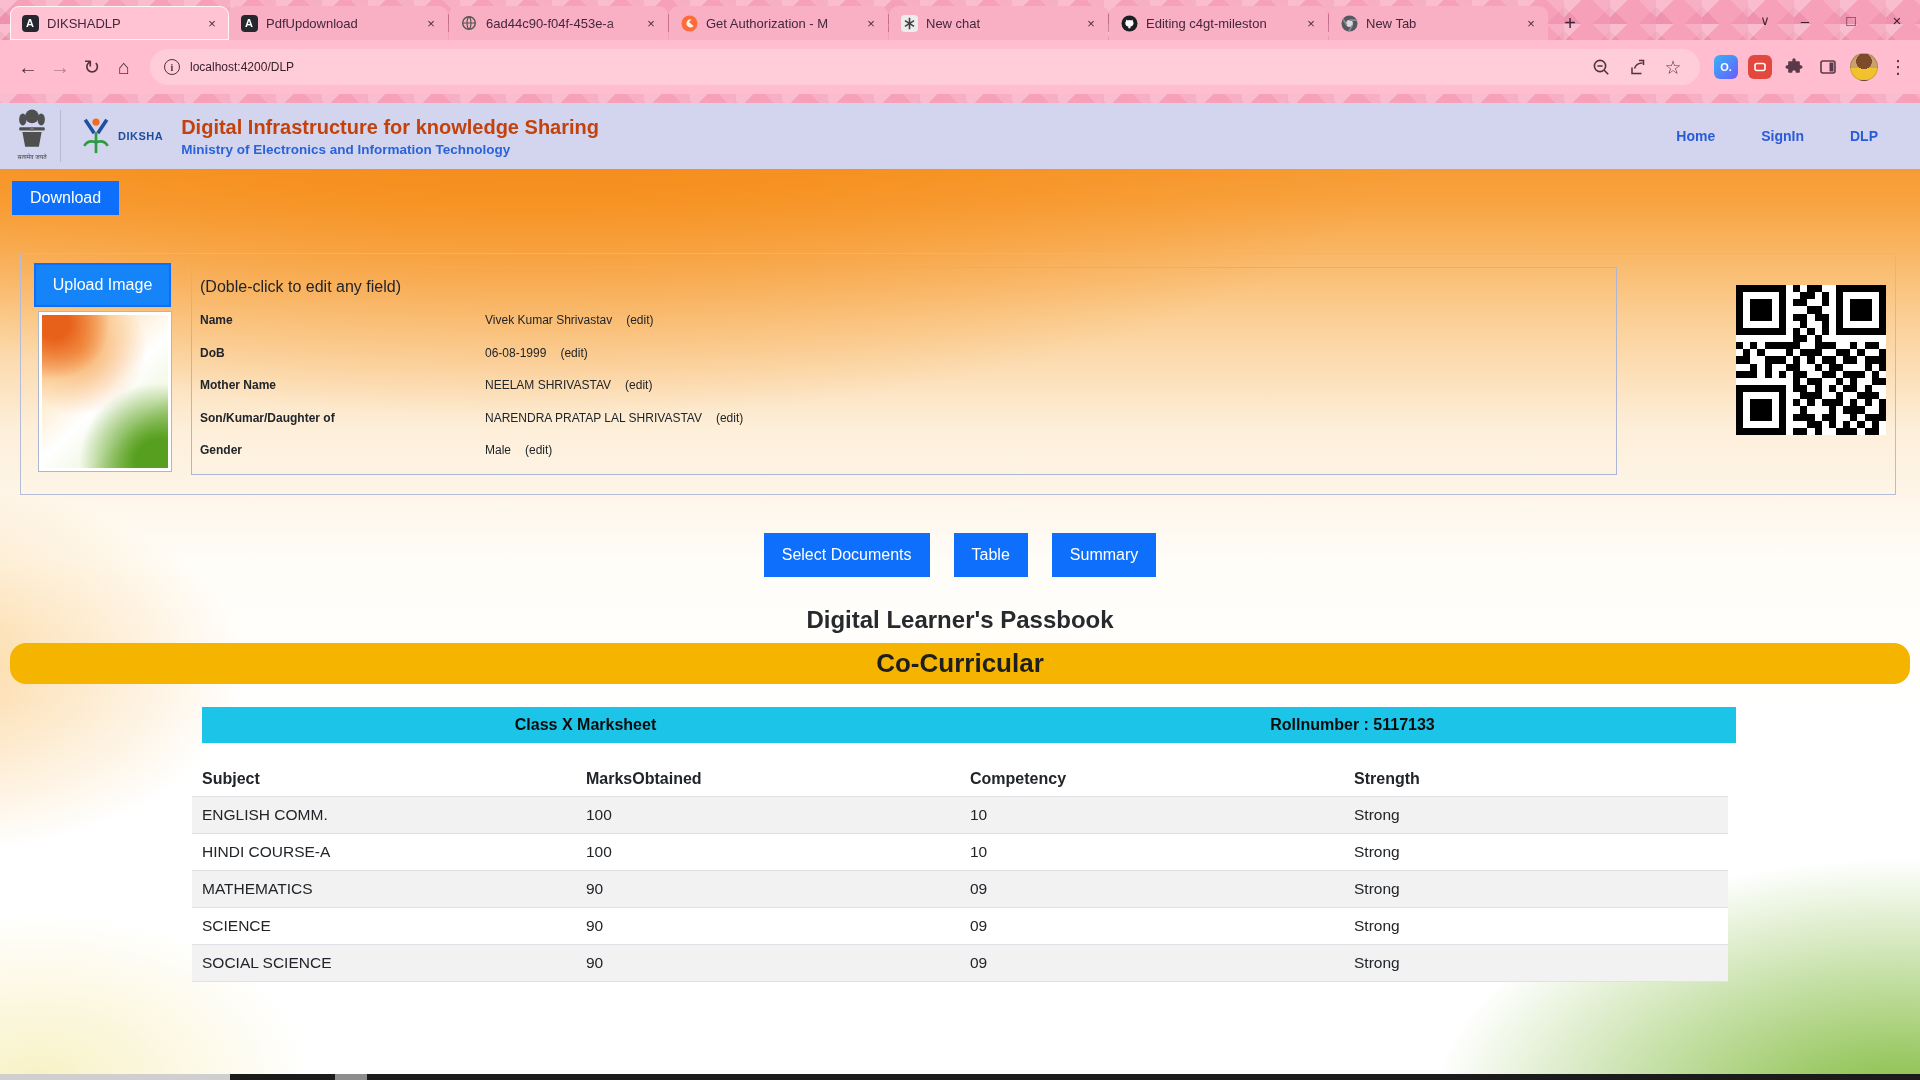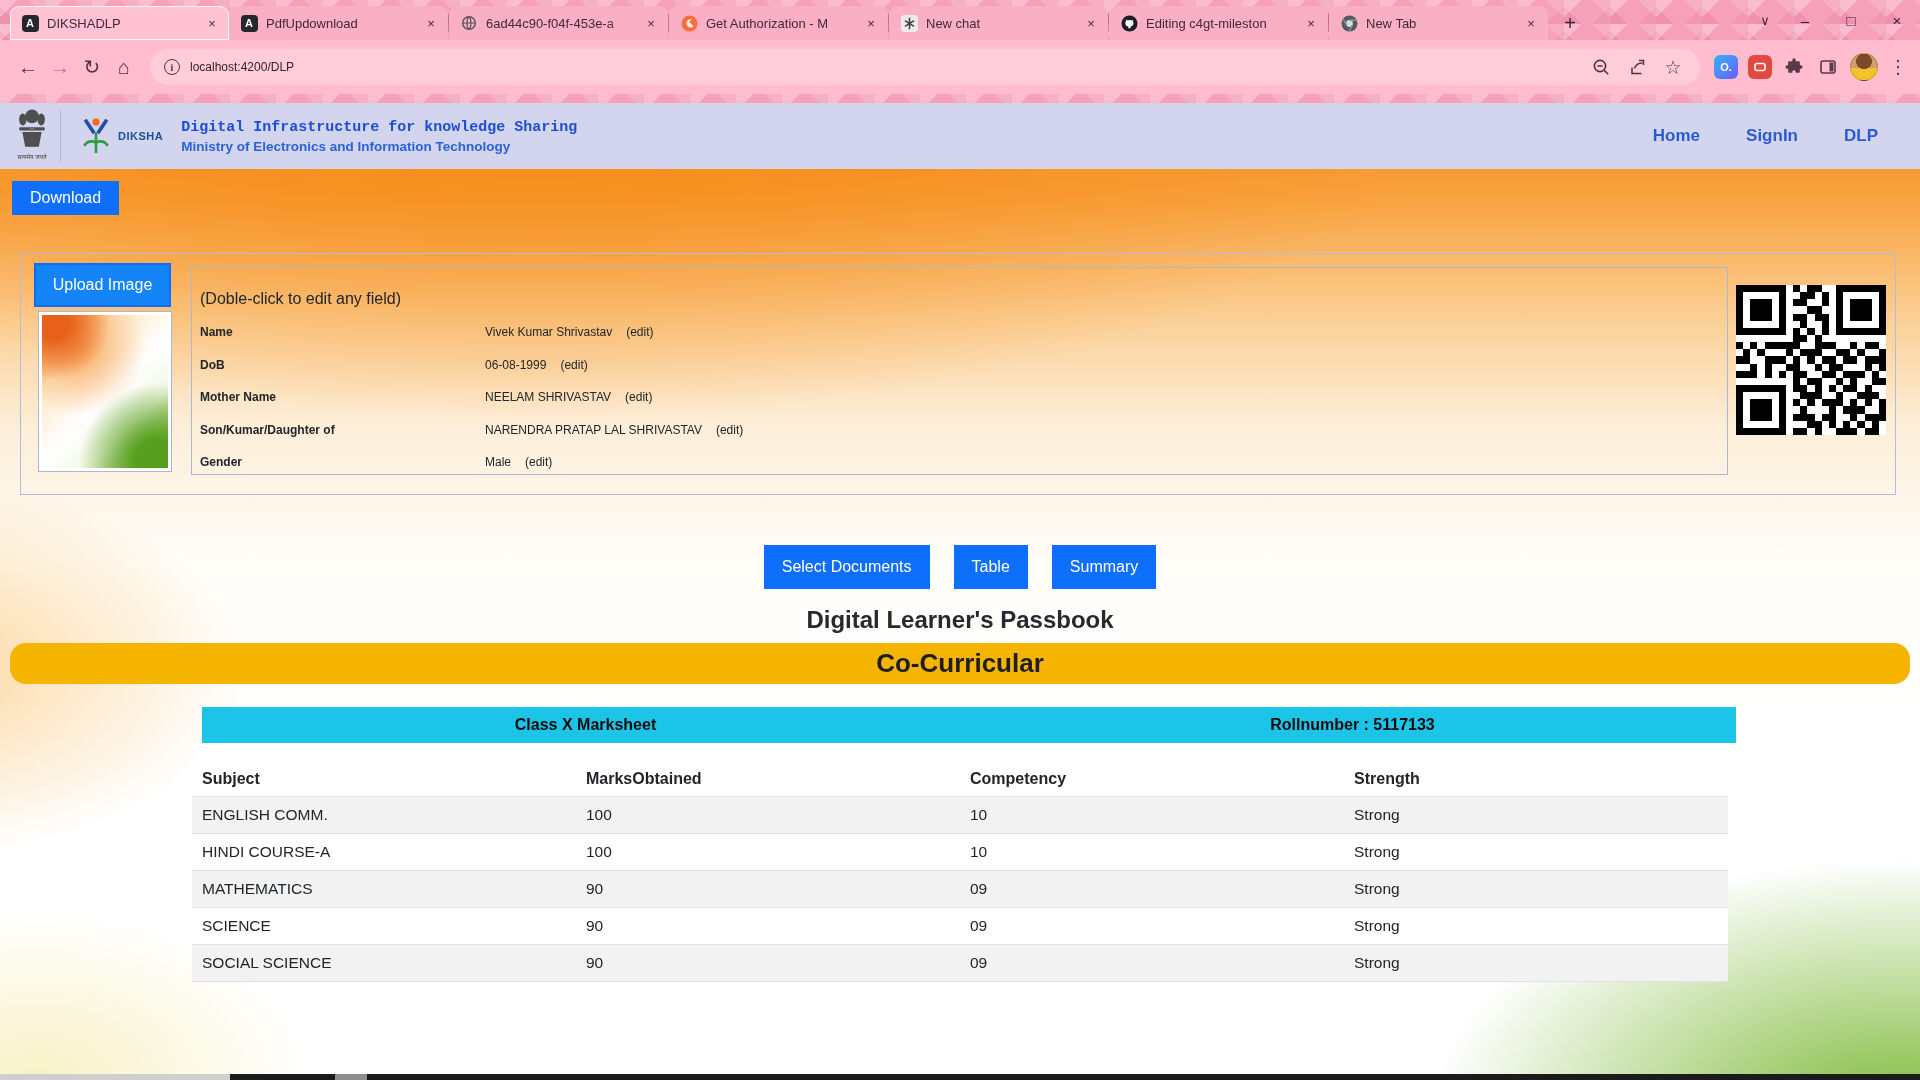--- a/index.html
+++ b/index.html
@@ -53,46 +53,46 @@
       radial-gradient(ellipse 520px 300px at -4% 58%, rgba(248,176,66,.50), rgba(248,176,66,0) 62%),
       radial-gradient(ellipse 420px 260px at 2% 100%, rgba(243,230,150,.55), rgba(243,230,150,0) 65%),
       radial-gradient(ellipse 1250px 480px at 28% -4%, rgba(245,135,15,.95), rgba(245,135,15,0) 74%),
       linear-gradient(180deg,#f68d1d 0%, #f8a340 10%, #fbcf95 22%, #fdeed8 33%, #fffdf8 47%, #ffffff 64%, #ffffff 100%);
   }
   .app-header { height:66px; background:#d3d5ee; display:flex; align-items:center; padding:0 16px; }
   .hdr-divider { width:1px; height:52px; background:#b6b9d6; margin:0 14px 0 12px; }
   .diksha-block { display:flex; flex-direction:row; align-items:center; gap:1px; }
   .diksha-label { font-size:11px; font-weight:bold; color:#1a4f9c; letter-spacing:.5px; }
   .hdr-titles { margin-left:18px; }
-  .hdr-title { font-size:15px; font-weight:bold; color:#1d4ed8;font-family:Liberation Mono, monospace; }
+  .hdr-title { font-size:20px; font-weight:bold; color:#c2410c; }
   .hdr-sub { font-size:13.5px; font-weight:bold; color:#2a63d9; margin-top:3px; }
   .hdr-nav { margin-left:auto; display:flex; gap:46px; margin-right:26px; }
-  .hdr-nav a { font-size:17px; font-weight:bold; color:#2a5bd7; text-decoration:none; }
+  .hdr-nav a { font-size:14px; font-weight:bold; color:#2a5bd7; text-decoration:none; }
 
   .btn { background:#0e6ffd; color:#fff; border:none; border-radius:0; font-size:16px; font-family:inherit; cursor:pointer; }
   .download-btn { position:absolute; top:78px; left:12px; padding:8px 18px; }
 
   .profile-card { position:absolute; top:150px; left:20px; width:1876px; height:242px; border:1px solid #b5bcd8; }
   .upload-btn { position:absolute; top:9px; left:13px; width:137px; height:44px; background:#1584f8; border:2px solid #0d6efd; font-size:16px; }
   .photo { position:absolute; top:57px; left:17px; width:134px; height:161px; border:1px solid #a9b8d2; background:#fff; padding:3px; }
   .photo-inner { width:100%; height:100%;
     background:
       radial-gradient(circle at 10% 6%, #e8611a 0 8%, rgba(232,97,26,0) 30%),
       radial-gradient(circle at 92% 96%, #57a01f 0 12%, rgba(87,160,31,0) 42%),
       radial-gradient(circle at 30% 22%, rgba(246,150,60,.75), rgba(246,150,60,0) 45%),
       linear-gradient(135deg,#f7a04a 0%, #fde9c8 28%, #ffffff 52%, #f2f8e4 72%, #8abf45 100%); }
-  .fields-box { position:absolute; top:13px; left:170px; width:1537px; height:208px; border:1px solid #aeb6d6; padding:20px 10px 0 8px; }
+  .fields-box { position:absolute; top:13px; left:170px; width:1426px; height:208px; border:1px solid #aeb6d6; padding:8px 10px 0 8px; }
   .hint { font-size:16px; color:#212529; margin:2px 0 8px 0; }
   .frow { display:flex; align-items:center; height:32.5px; font-size:12px; color:#212529; }
   .flabel { width:285px; font-weight:bold; }
   .fedit { margin-left:14px; }
   .qr-wrap { position:absolute; top:31px; right:9px; width:150px; height:158px; display:flex; align-items:flex-start; }
   .qr-wrap svg { width:150px; height:150px; background:#fff; fill:#000; shape-rendering:crispEdges; }
 
-  .action-row { position:absolute; top:442px; left:0; width:100%; display:flex; justify-content:center; gap:24px; }
+  .action-row { position:absolute; top:430px; left:0; width:100%; display:flex; justify-content:center; gap:24px; }
   .action-row .btn { height:44px; padding:0 18px; }
 
   .passbook-title { position:absolute; top:503px; width:100%; text-align:center; font-size:24px; font-weight:bold; color:#26292d; }
   .section-banner { position:absolute; top:540px; left:10px; right:10px; height:41px; background:#f4b400; display:flex; align-items:center; justify-content:center; font-size:26px; font-weight:bold; color:#1e1e1e;border-radius:16px; }
 
   .marksheet-bar { position:absolute; top:604px; left:202px; width:1534px; height:36px; background:#1cc4e8; display:flex; }
   .marksheet-bar div { flex:1; display:flex; align-items:center; justify-content:center; font-size:16px; font-weight:bold; color:#0c0c0c; }
 
   .marks-table { position:absolute; top:659px; left:192px; width:1536px; border-collapse:collapse; background:#fff; }
   .marks-table th { text-align:left; font-size:16px; font-weight:bold; color:#212529; padding:8px 10px; border-bottom:1px solid #dee2e6; width:25%; }

